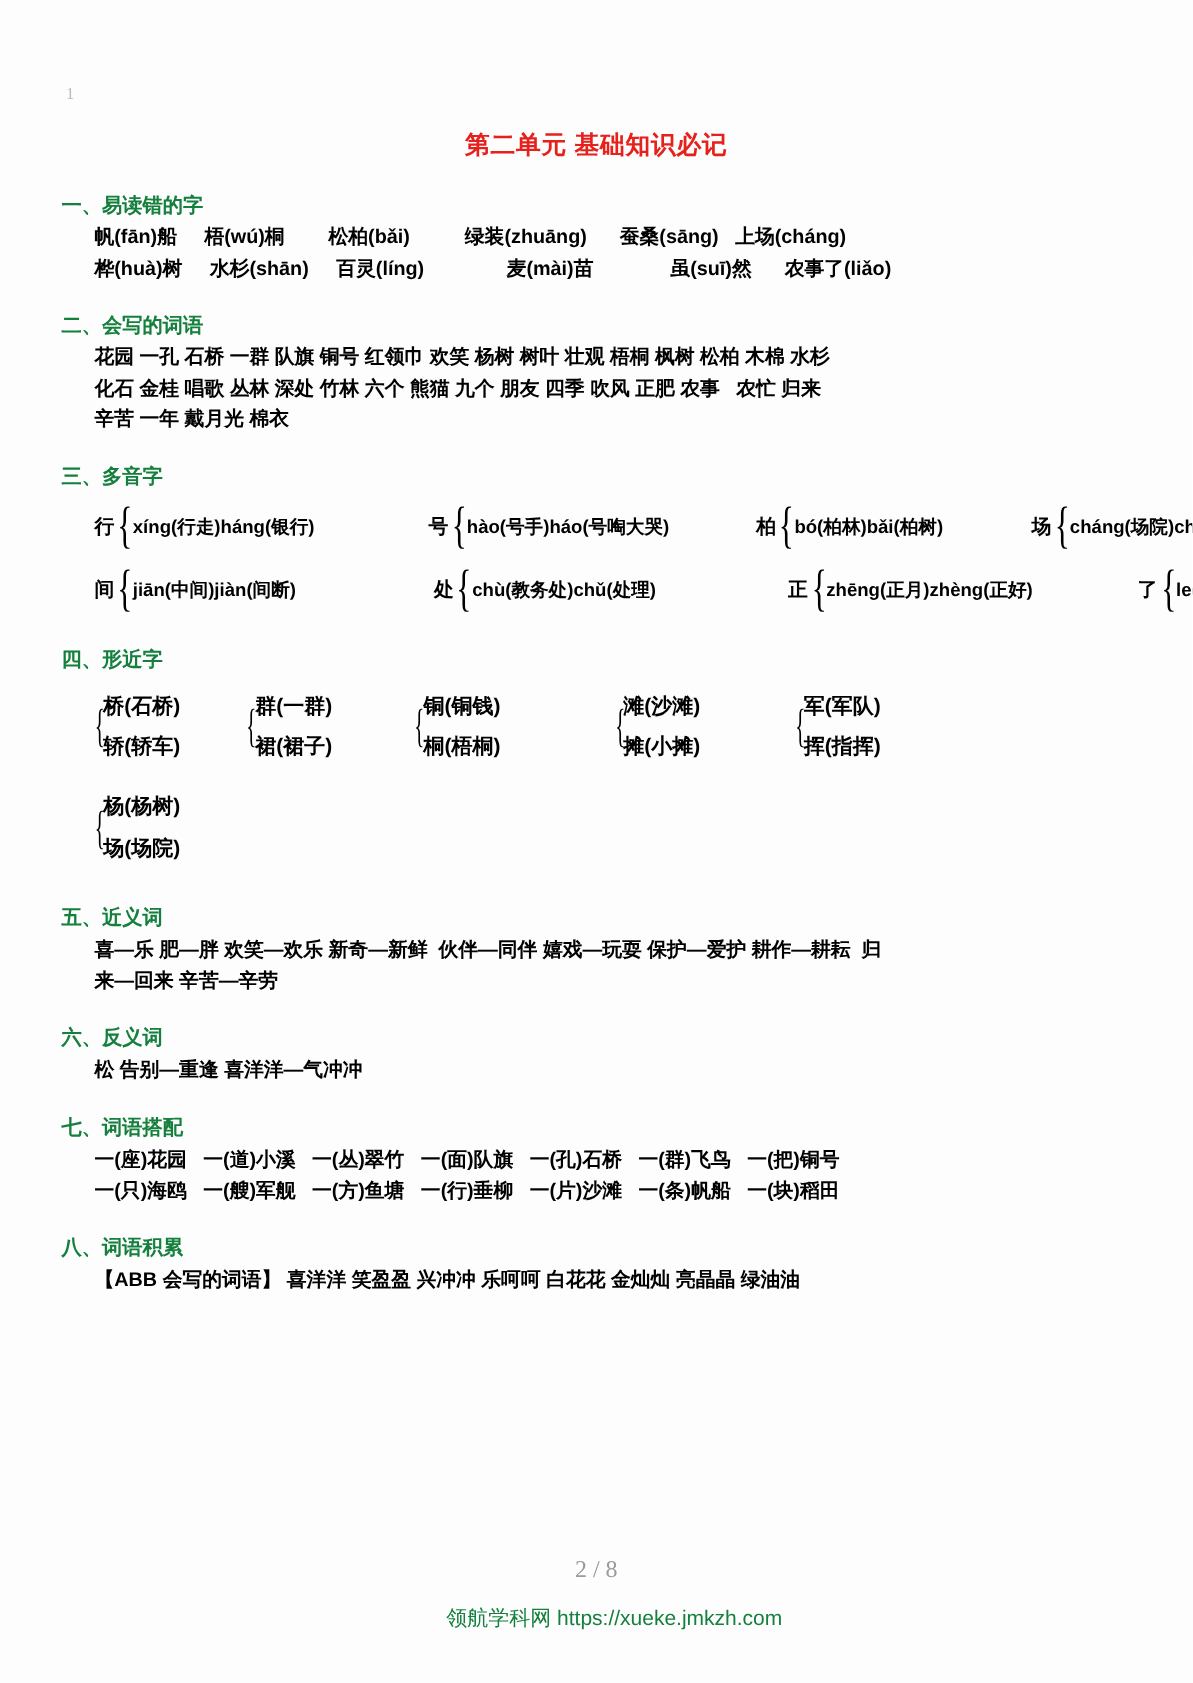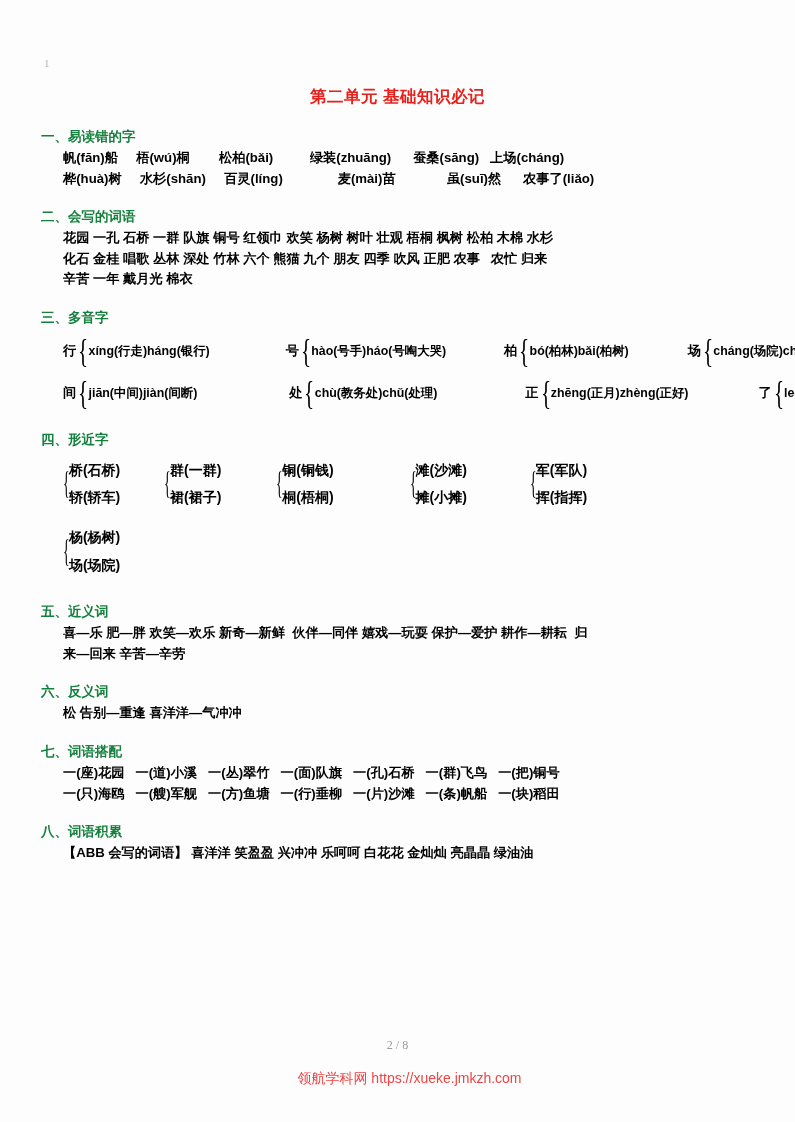--- a/index.html
+++ b/index.html
@@ -141,30 +141,30 @@
     white-space: nowrap;
   }
 
   .footer-page {
     position: absolute;
     left: 0;
     right: 0;
     top: 1038px;
     text-align: center;
     color: #9a9a9a;
-    font-size: 12px;
+    font-size: 16px;
     font-family: "Liberation Serif", "DejaVu Serif", serif;
   }
   .watermark {
     position: absolute;
     left: 0;
     right: 0;
     top: 1070px;
     text-align: center;
-    color: #ef4444;
+    color: #15803d;
     font-size: 14px;
     font-family: "Liberation Sans", "DejaVu Sans", sans-serif;
     margin-left: 24px;
   }
 </style>
 </head>
 <body>
 
 <div class="page">
 

